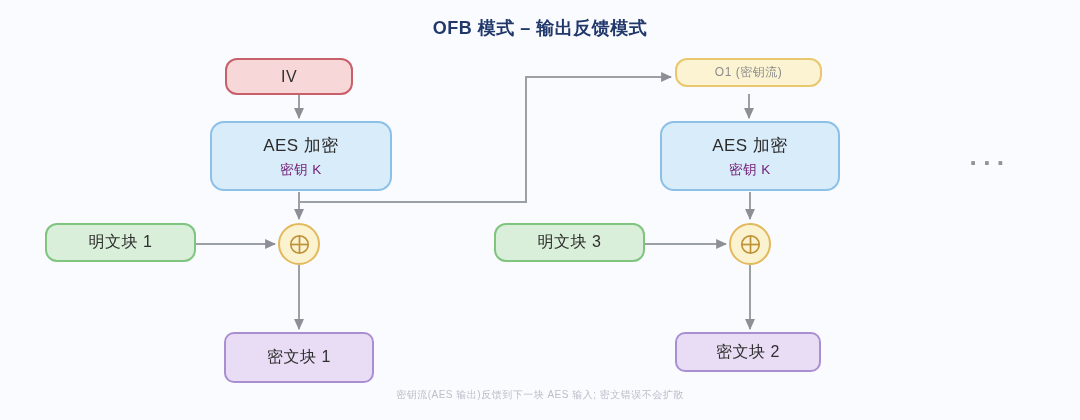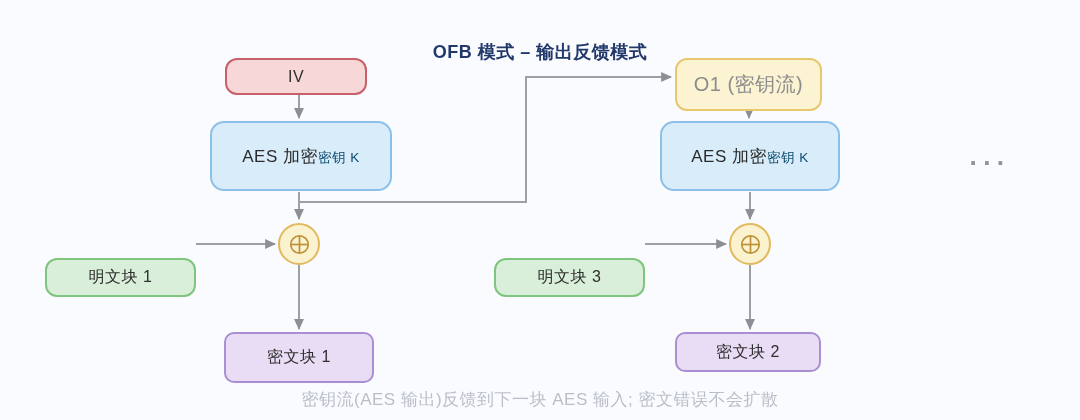--- a/index.html
+++ b/index.html
@@ -13,64 +13,63 @@
   }
   .title {
     position: absolute;
     left: 0; top: 16px;
     width: 100%;
     text-align: center;
     font-size: 18px;
     font-weight: bold;
     color: #21386b;
     letter-spacing: 0.5px;
-    margin-top: 24px;
   }
   svg.connectors {
     position: absolute;
     left: 0; top: 0;
     width: 1080px; height: 420px;
   }
   .box {
     position: absolute;
     box-sizing: border-box;
     display: flex;
     align-items: center;
     justify-content: center;
     font-size: 16px;
     color: #2f2f2f;
     border: 2px solid transparent;
     letter-spacing: 0.5px;
   }
   .box-iv {
-    left: 225px; top: 58px; width: 142px; height: 37px;
+    left: 225px; top: 58px; width: 128px; height: 37px;
     background: #f8d7d8; border-color: #c8606b; border-radius: 12px;
   }
   .box-aes {
-    flex-direction: row;
+    flex-direction: column;
     background: #d9ecfa; border-color: #8cc0e8; border-radius: 14px;
   }
   .box-aes-1 { left: 210px; top: 121px; width: 182px; height: 70px; }
   .box-aes-2 { left: 660px; top: 121px; width: 180px; height: 70px; }
   .box-aes .aes-title { font-size: 17px; color: #2b2b2b; }
-  .box-aes .aes-sub { font-size: 13.5px; color: #0c4a6e; margin-top: 4px; }
+  .box-aes .aes-sub { font-size: 13.5px; color: #701a75; margin-top: 4px; }
   .box-plain {
-    background: #d9efd9; border-color: #7fc47f; border-radius: 12px; margin-top: 35px;
+    background: #d9efd9; border-color: #7fc47f; border-radius: 12px;
   }
   .box-plain-1 { left: 45px; top: 223px; width: 151px; height: 39px; }
   .box-plain-2 { left: 494px; top: 223px; width: 151px; height: 39px; }
   .box-cipher {
     background: #e9ddf6; border-color: #a98fd2; border-radius: 10px;
   }
   .box-cipher-1 { left: 224px; top: 332px; width: 150px; height: 51px; }
   .box-cipher-2 { left: 675px; top: 332px; width: 146px; height: 40px; }
   .box-keystream {
-    left: 675px; top: 58px; width: 147px; height: 53px;
+    left: 675px; top: 58px; width: 147px; height: 29px;
     background: #fcf3d2; border-color: #e9c76e; border-radius: 12px;
-    color: #8c8c8c; font-size: 20px;
+    color: #8c8c8c; font-size: 12px;
   }
   .xor {
     position: absolute;
     width: 42px; height: 42px;
     box-sizing: border-box;
     border-radius: 50%;
     background: #fbf2d0;
     border: 2.5px solid #e2b95c;
     display: flex; align-items: center; justify-content: center;
   }
@@ -85,21 +84,21 @@
     color: #8e9299;
     font-size: 26px;
     font-weight: bold;
     letter-spacing: 5px;
   }
   .caption {
     position: absolute;
     left: 0; top: 388px;
     width: 100%;
     text-align: center;
-    font-size: 17px;
+    font-size: 10px;
     color: #b9bfc9;
     letter-spacing: 0.5px;
   }
 </style>
 </head>
 <body>
 
 <div class="stage">
 
   <div class="title">OFB 模式 – 输出反馈模式</div>

